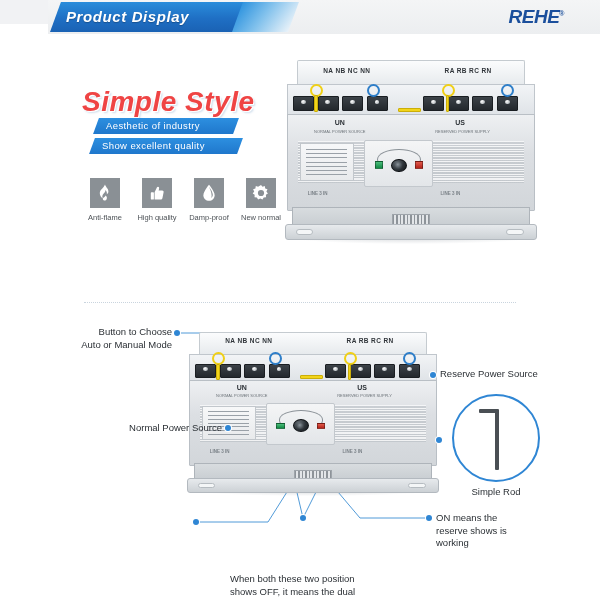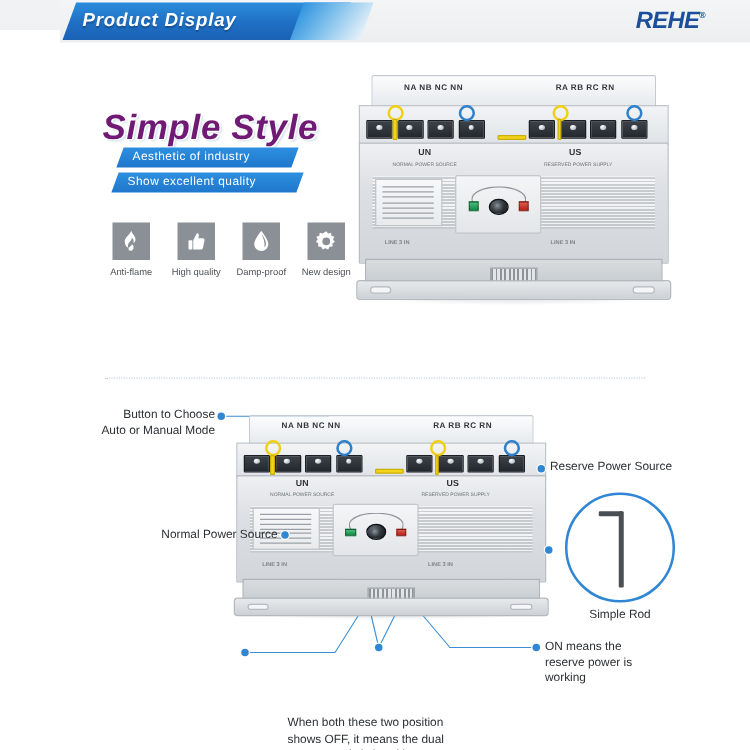--- a/index.html
+++ b/index.html
@@ -50,21 +50,21 @@
     color: #1b4f9c; letter-spacing: -0.5px;
   }
   .logo sup { font-size: 7px; font-style: normal; vertical-align: super; }
 
   
   .sec1 { position: absolute; left: 0; top: 34px; width: 600px; height: 232px; }
 
   .simple-title {
     position: absolute; left: 82px; top: 52px;
     font-size: 28px; font-weight: bold; font-style: italic;
-    color: #701a75; letter-spacing: 0.5px;
+    color: #ef4444; letter-spacing: 0.5px;
     text-shadow: 1px 1px 0 #ffffff, 2px 2px 2px rgba(120,160,200,0.35);
   }
   .tag {
     position: absolute; height: 16px;
     background: linear-gradient(180deg,#2d8fe0 0%, #1f77cc 100%);
     transform: skewX(-20deg);
   }
   .tag-text {
     position: absolute; height: 16px; line-height: 16px;
     color: #ffffff; font-size: 9.5px; font-weight: normal;
@@ -292,21 +292,21 @@
       <div class="feat-label">High quality</div>
     </div>
 
     <div class="feat" id="f3">
       <div class="feat-box">
         <svg width="18" height="18" viewBox="0 0 18 18">
           <path d="M9 0.9 l1.5 1.9 2.3 -0.7 0.4 2.4 2.3 0.8 -1.1 2.2 1.5 1.9 -2.0 1.4 0.2 2.4 -2.4 0.2 -1.2 2.1 -2.2 -1.0 -2.2 1.0 -1.2 -2.1 -2.4 -0.2 0.2 -2.4 -2.0 -1.4 1.5 -1.9 -1.1 -2.2 2.3 -0.8 0.4 -2.4 2.3 0.7 Z" fill="#ffffff"></path>
           <circle cx="9" cy="9" r="3.1" fill="#8a9095"></circle>
         </svg>
       </div>
-      <div class="feat-label">New design</div>
+      <div class="feat-label">New normal</div>
     </div>
 
   </div>
 
   <div class="device" id="devA" style="left:282px; top:26px; width:258px; height:186px;">
     <div class="dev-shadow"></div>
 
     <div class="dev-topbar"></div>
     <div class="term-lbl" style="left:16%; top:4.0%; font-size:6.5px;">NA NB NC NN</div>
     <div class="term-lbl" style="left:63%; top:4.0%; font-size:6.5px;">RA RB RC RN</div>
@@ -512,16 +512,16 @@
 
   <div class="dot" style="left:193px; top:249px;"></div>
 
   <div class="dot" style="left:300px; top:245px;"></div>
   <div class="anno" style="left:230px; top:262px; width:190px;margin-top:41px;">When both these two position
 shows OFF, it means the dual
 power supply is breaking</div>
 
   <div class="dot" style="left:426px; top:245px;"></div>
   <div class="anno" style="left:436px; top:242px; width:130px;">ON means the
-reserve power is
+reserve shows is
 working</div>
 
 </div>
 
 </body></html>

